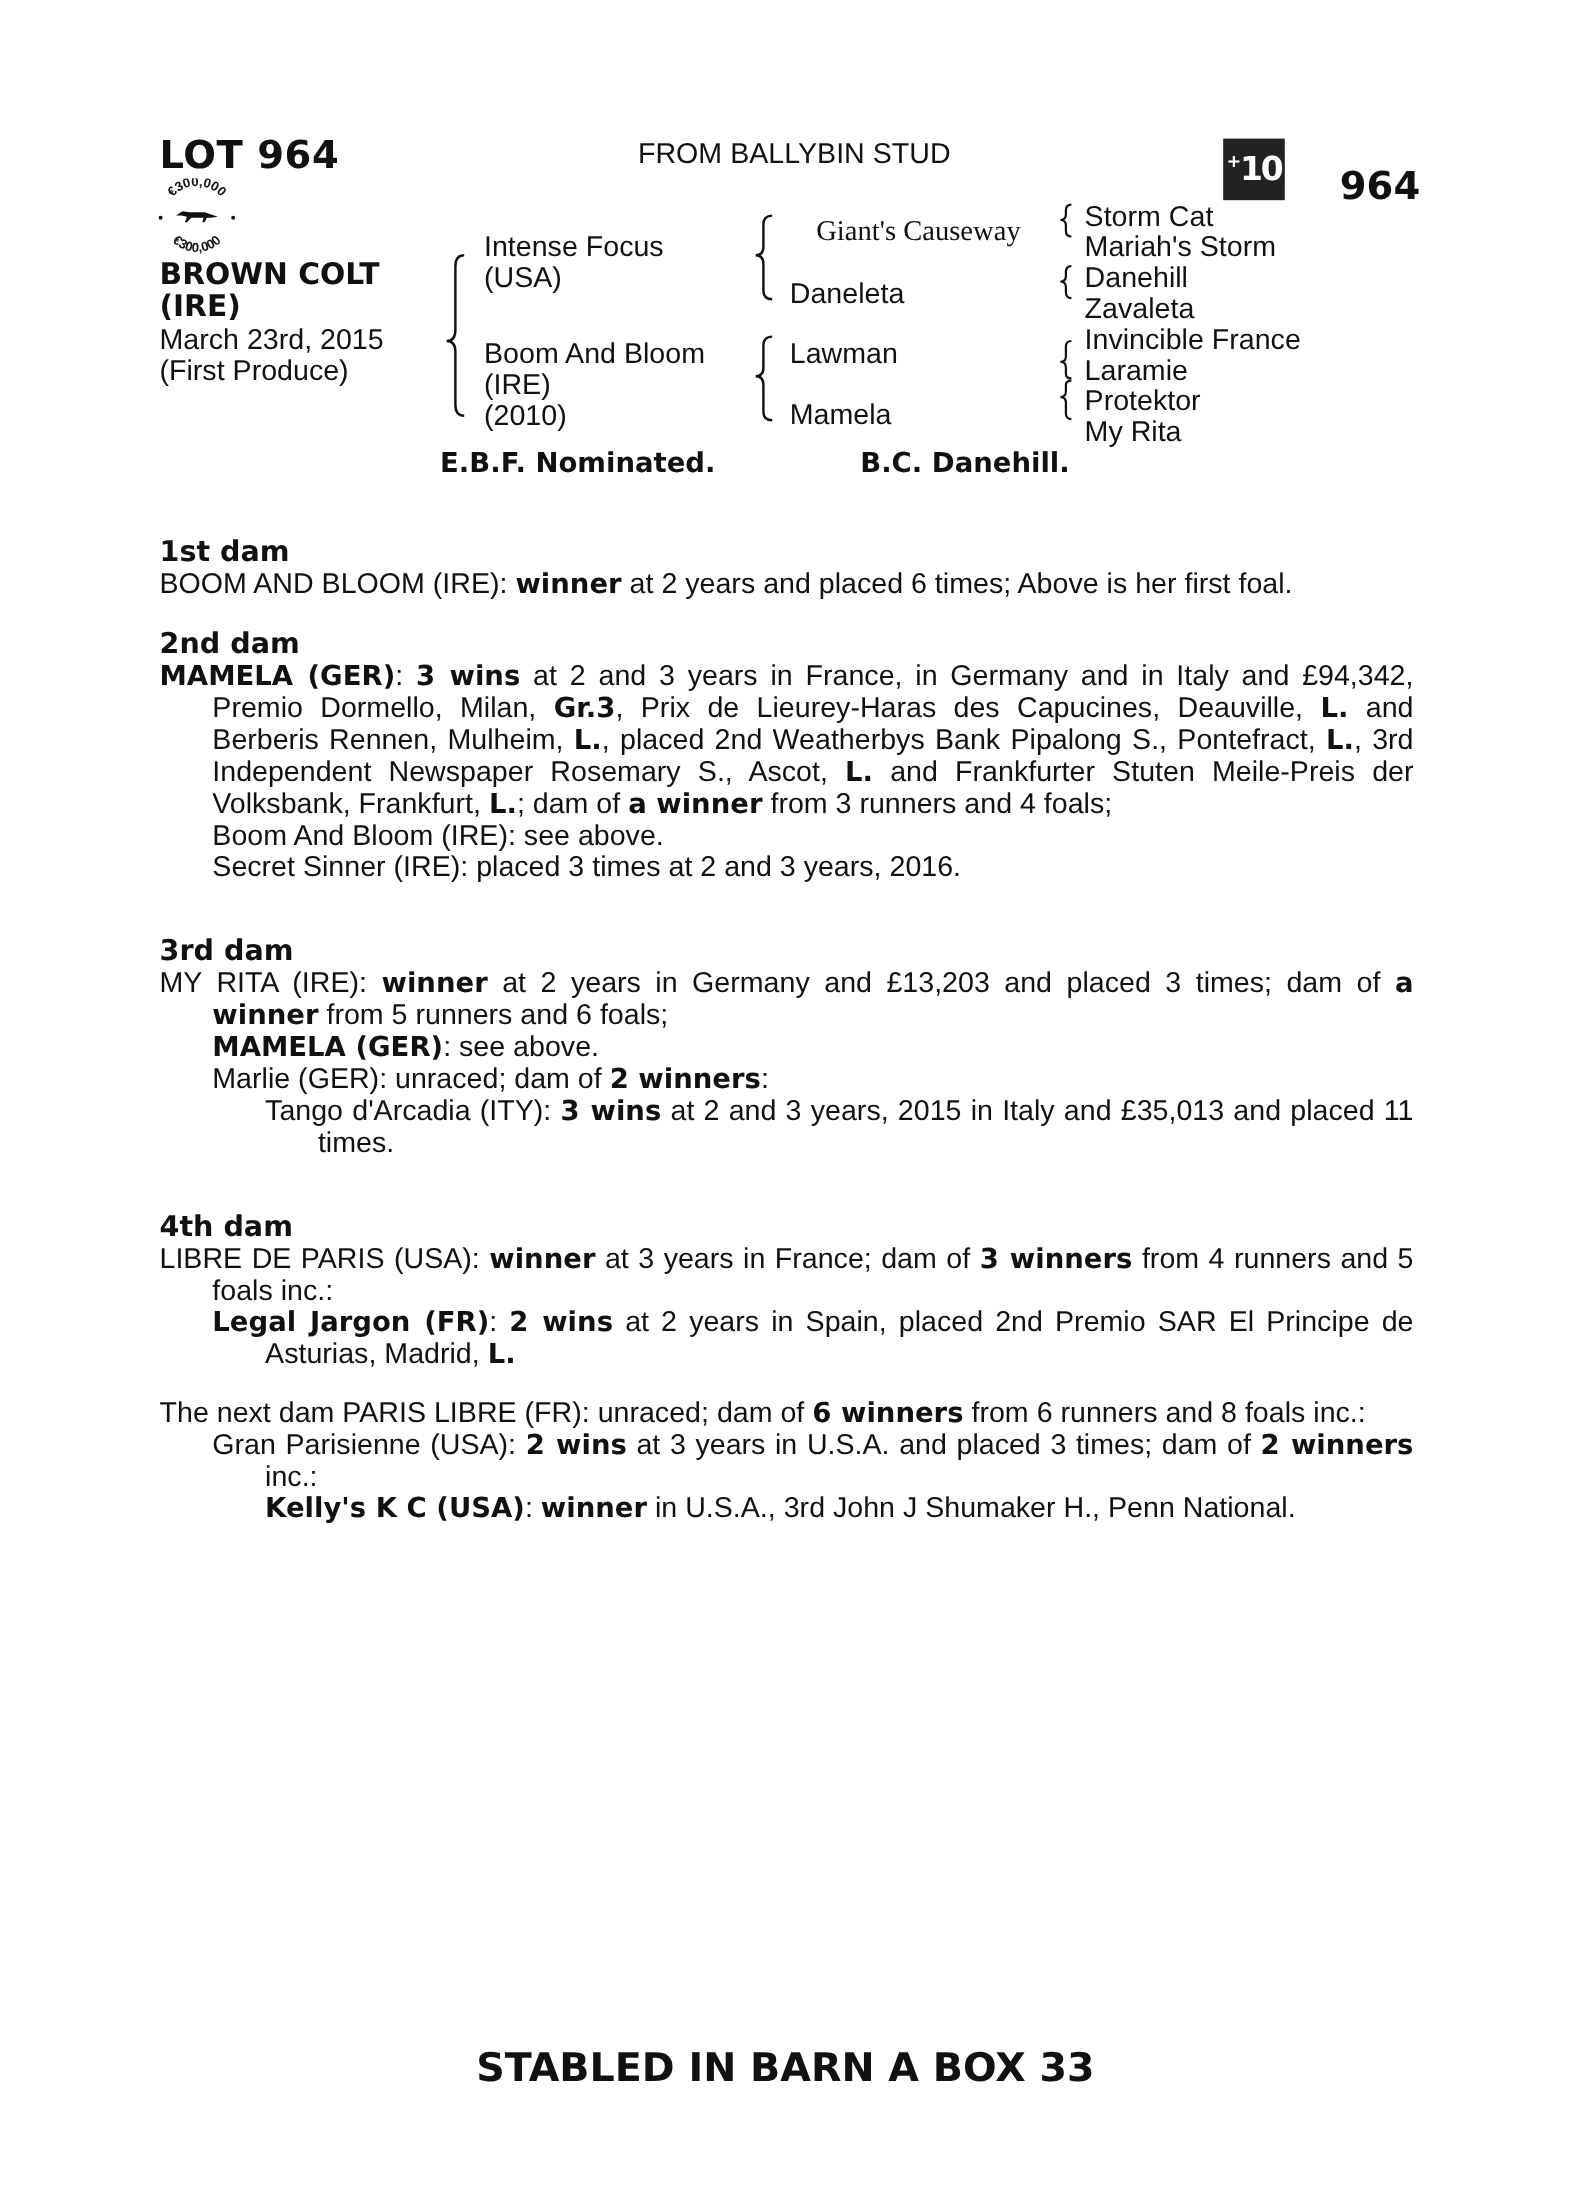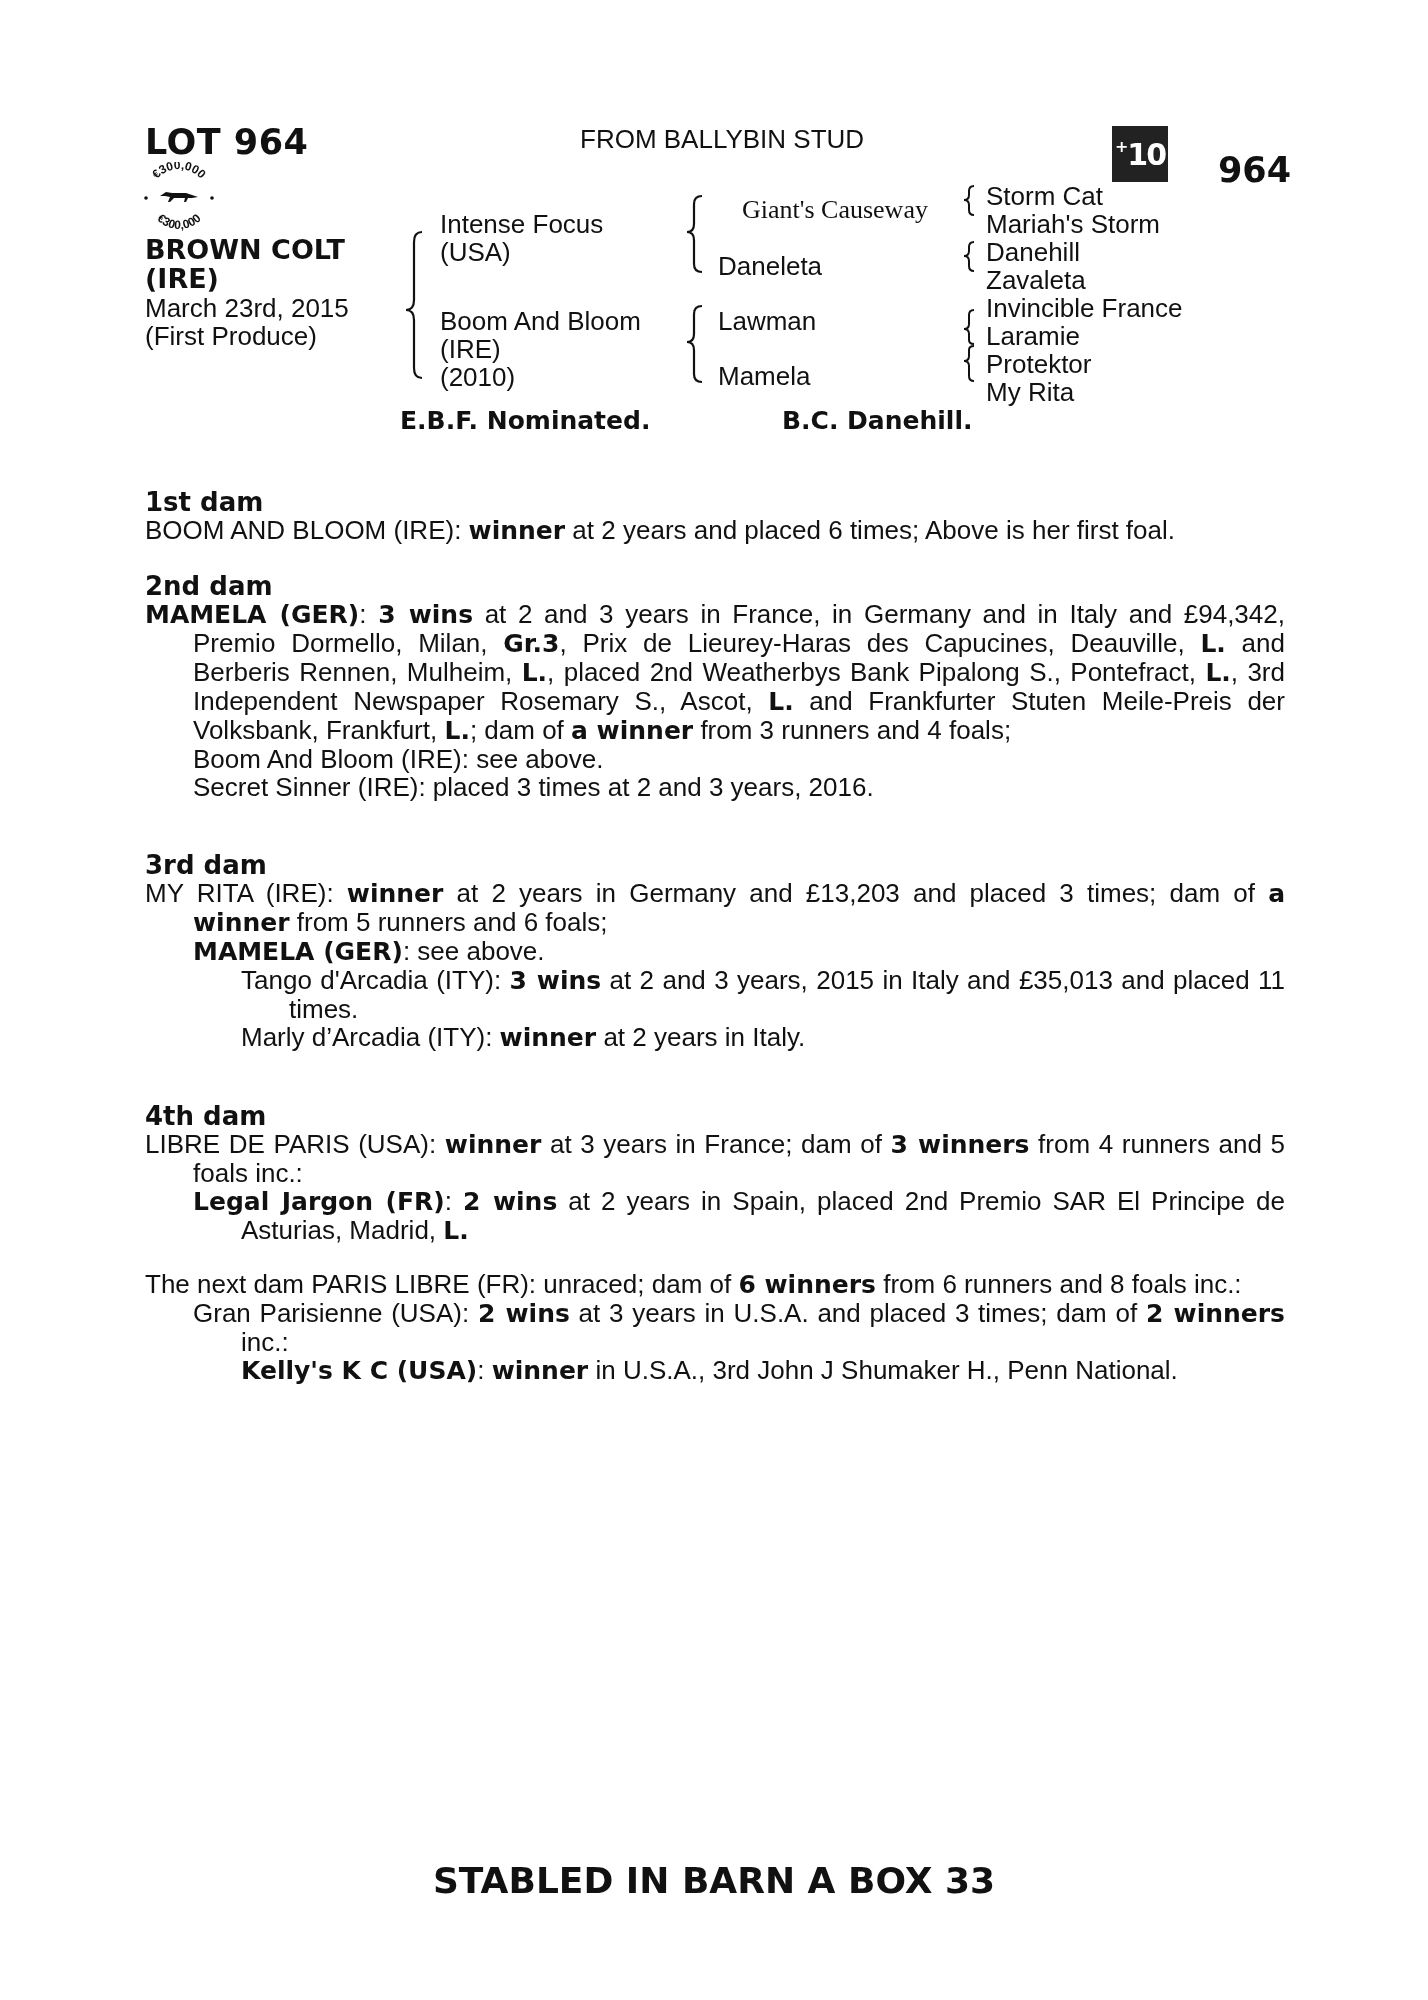--- a/index.html
+++ b/index.html
@@ -121,22 +121,22 @@
   <h3>2nd dam</h3>
   <div class="para ind0"><b>MAMELA (GER)</b><span>: </span><b>3 wins</b><span> at 2 and 3 years in France, in Germany and in Italy and £94,342, Premio Dormello, Milan, </span><b>Gr.3</b><span>, Prix de Lieurey-Haras des Capucines, Deauville, </span><b>L.</b><span> and Berberis Rennen, Mulheim, </span><b>L.</b><span>, placed 2nd Weatherbys Bank Pipalong S., Pontefract, </span><b>L.</b><span>, 3rd Independent Newspaper Rosemary S., Ascot, </span><b>L.</b><span> and Frankfurter Stuten Meile-Preis der Volksbank, Frankfurt, </span><b>L.</b><span>; dam of </span><b>a winner</b><span> from 3 runners and 4 foals;</span></div>
   <div class="para ind1">Boom And Bloom (IRE): see above.</div>
   <div class="para ind1">Secret Sinner (IRE): placed 3 times at 2 and 3 years, 2016.</div>
 </div>
 
 <div class="abs section" style="top:851px;">
   <h3>3rd dam</h3>
   <div class="para ind0"><span>MY RITA (IRE): </span><b>winner</b><span> at 2 years in Germany and £13,203 and placed 3 times; dam of </span><b>a winner</b><span> from 5 runners and 6 foals;</span></div>
   <div class="para ind1"><b>MAMELA (GER)</b><span>: see above.</span></div>
+  <div class="para ind1"><span>Marlie (GER): unraced; dam of </span><b>2 winners</b><span>:</span></div>
   <div class="para ind2"><span>Tango d'Arcadia (ITY): </span><b>3 wins</b><span> at 2 and 3 years, 2015 in Italy and £35,013 and placed 11 times.</span></div>
-  <div class="para ind2"><span>Marly d’Arcadia (ITY): </span><b>winner</b><span> at 2 years in Italy.</span></div>
 </div>
 
 <div class="abs section" style="top:1102px;">
   <h3>4th dam</h3>
   <div class="para ind0"><span>LIBRE DE PARIS (USA): </span><b>winner</b><span> at 3 years in France; dam of </span><b>3 winners</b><span> from 4 runners and 5 foals inc.:</span></div>
   <div class="para ind1"><b>Legal Jargon (FR)</b><span>: </span><b>2 wins</b><span> at 2 years in Spain, placed 2nd Premio SAR El Principe de Asturias, Madrid, </span><b>L.</b></div>
 </div>
 
 <div class="abs section" style="top:1270px;">
   <div class="para ind0"><span>The next dam PARIS LIBRE (FR): unraced; dam of </span><b>6 winners</b><span> from 6 runners and 8 foals inc.:</span></div>

